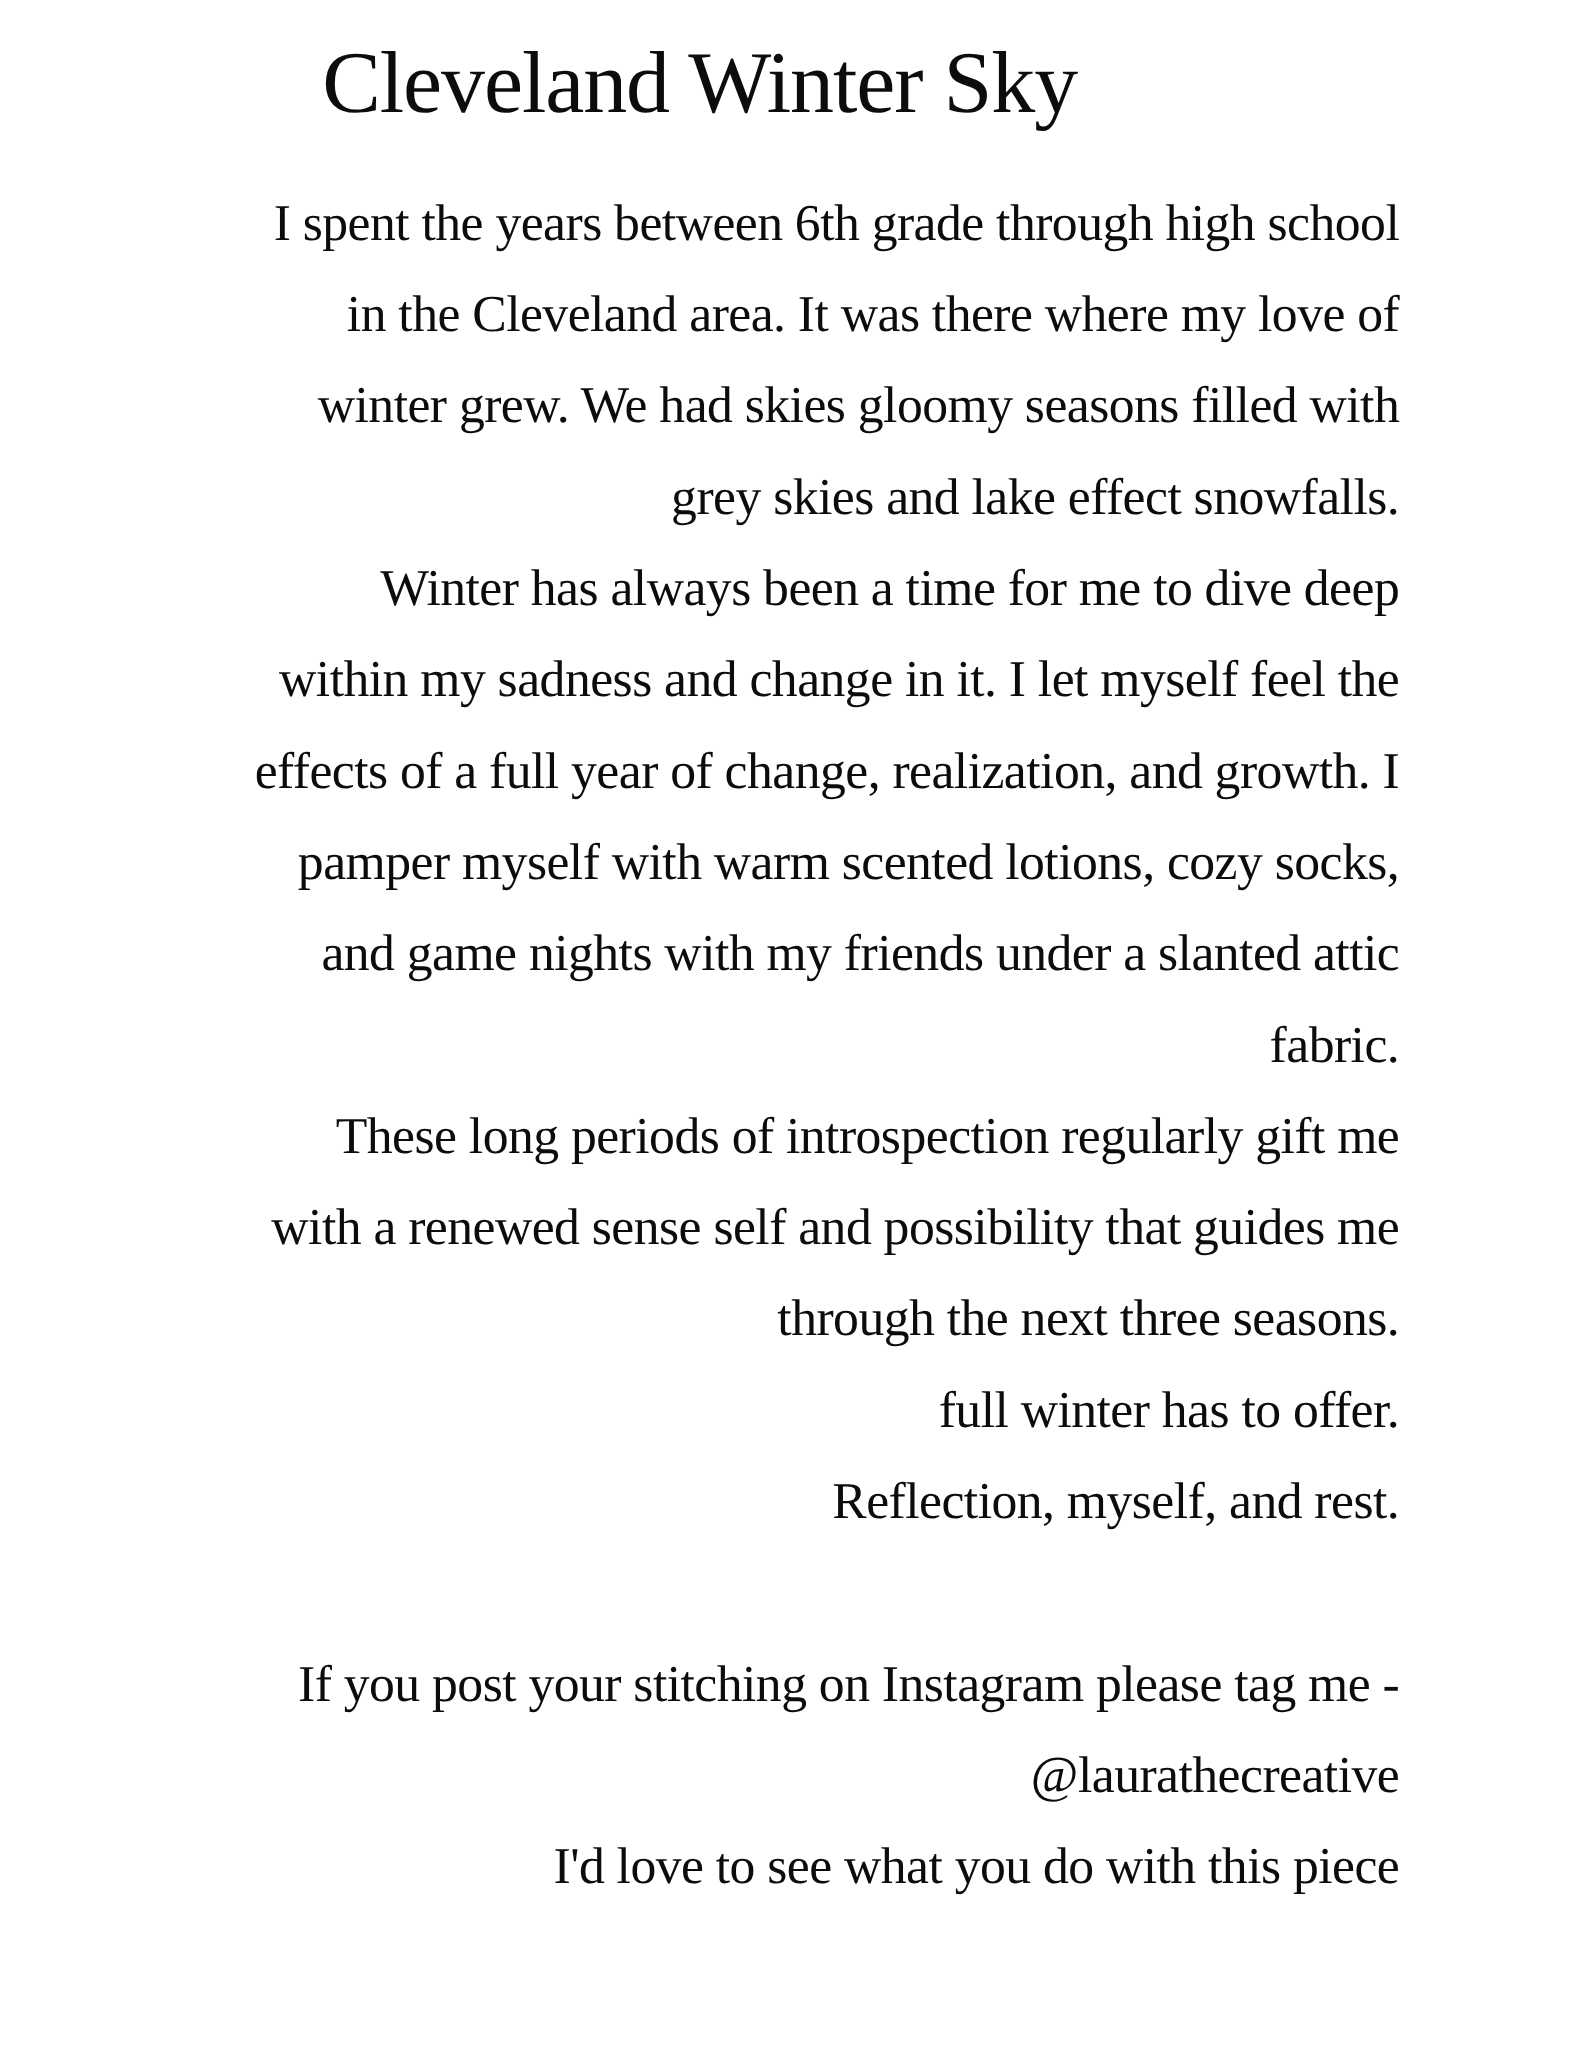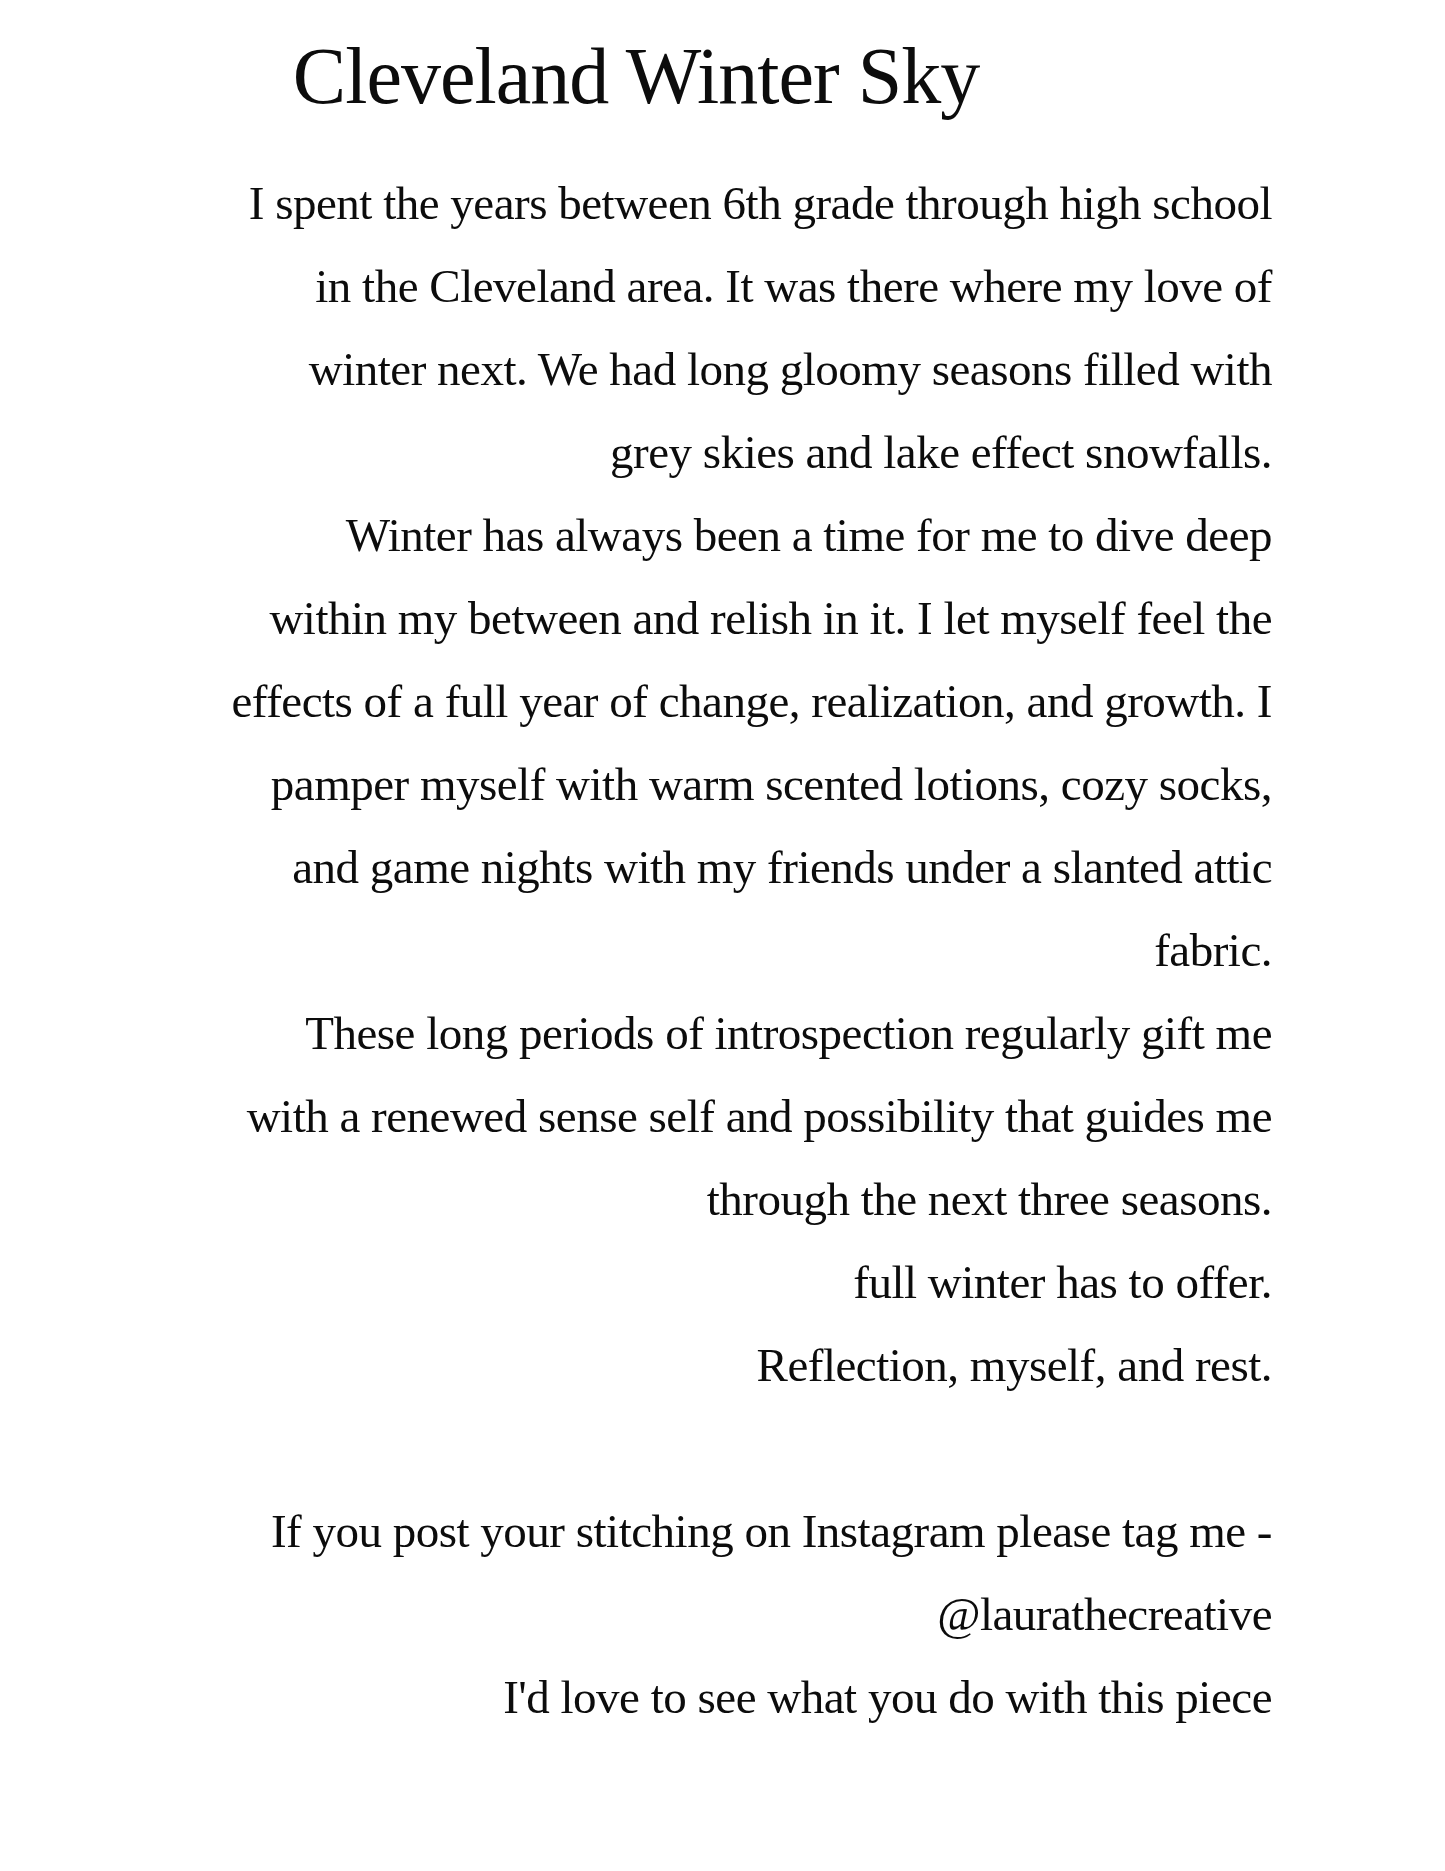--- a/index.html
+++ b/index.html
@@ -46,24 +46,24 @@
   }
 </style>
 </head>
 <body>
 
 <div class="page">
   <h1 class="title">Cleveland Winter Sky</h1>
   <div class="body-text">
       <div class="line">I spent the years between 6th grade through high school</div>
       <div class="line">in the Cleveland area. It was there where my love of</div>
-      <div class="line">winter next. We had long gloomy seasons filled with</div>
+      <div class="line">winter grew. We had skies gloomy seasons filled with</div>
       <div class="line">grey skies and lake effect snowfalls.</div>
       <div class="line">Winter has always been a time for me to dive deep</div>
-      <div class="line">within my between and relish in it. I let myself feel the</div>
+      <div class="line">within my sadness and change in it. I let myself feel the</div>
       <div class="line">effects of a full year of change, realization, and growth. I</div>
       <div class="line">pamper myself with warm scented lotions, cozy socks,</div>
       <div class="line">and game nights with my friends under a slanted attic</div>
       <div class="line">fabric.</div>
       <div class="line">These long periods of introspection regularly gift me</div>
       <div class="line">with a renewed sense self and possibility that guides me</div>
       <div class="line">through the next three seasons.</div>
       <div class="line">full winter has to offer.</div>
       <div class="line">Reflection, myself, and rest.</div>
       <div class="line"></div>

